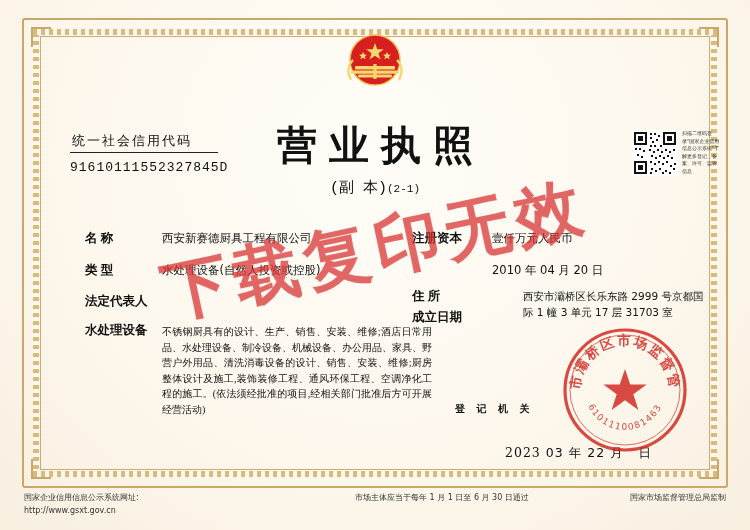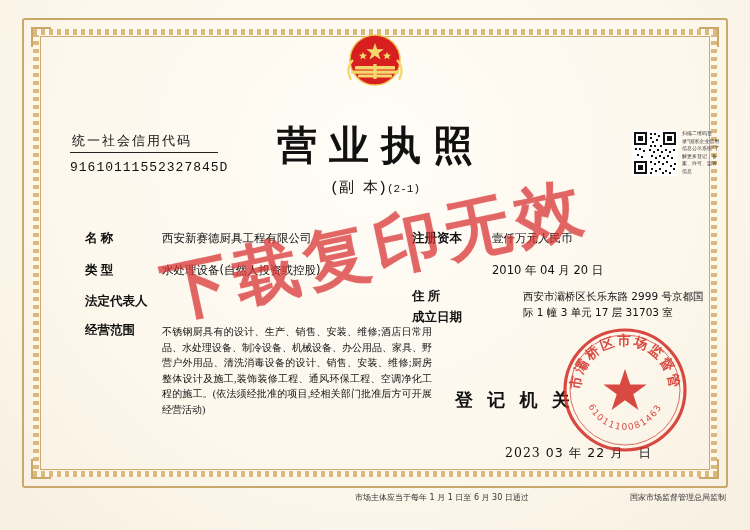--- a/index.html
+++ b/index.html
@@ -102,22 +102,22 @@
   }
   .addr-value{
     position:absolute;left:490px;top:288px;width:190px;
     font-size:10.5px;line-height:1.55;color:#111;
     font-family:"DejaVu Sans",sans-serif;
     margin-left:33px;
   }
 
   
   .registrar{
-    position:absolute;left:455px;top:388px;
-    font-size:18px;letter-spacing:4px;font-weight:bold;color:#111;
+    position:absolute;left:455px;top:402px;
+    font-size:10px;letter-spacing:4px;font-weight:bold;color:#111;
     font-family:"DejaVu Serif",serif;
   }
   .date-line{
     position:absolute;left:505px;top:445px;
     font-size:12.5px;color:#111;font-family:"DejaVu Serif",serif;
     letter-spacing:1px;
   }
   .date-line em{font-style:normal;font-family:"DejaVu Sans",sans-serif;padding:0 5px;}
 
   
@@ -253,21 +253,21 @@
   <div class="flabel" style="left:85px;top:262px;width:62px;">
     <span>类 型</span>
   </div>
   <div class="fvalue" style="left:162px;top:262px;width:260px;">水处理设备(自然人投资或控股)</div>
 
   <div class="flabel" style="left:85px;top:293px;width:78px;">
     <span>法定代表人</span>
   </div>
 
   <div class="flabel" style="left:85px;top:322px;width:70px;">
-    <span>经营范围</span>
+    <span>水处理设备</span>
   </div>
   <div class="scope-value">不锈钢厨具有的设计、生产、销售、安装、维修;酒店日常用品、水处理设备、制冷设备、机械设备、办公用品、家具、野营户外用品、清洗消毒设备的设计、销售、安装、维修;厨房整体设计及施工,装饰装修工程、通风环保工程、空调净化工程的施工。(依法须经批准的项目,经相关部门批准后方可开展经营活动)</div>
 
   <div class="flabel" style="left:412px;top:230px;width:70px;">
     <span>注册资本</span>
   </div>
   <div class="fvalue" style="left:492px;top:230px;width:190px;">壹仟万元人民币</div>
 
   <div class="flabel" style="left:412px;top:262px;width:70px;margin-top:47px;">
     <span>成立日期</span>
@@ -297,20 +297,24 @@
       <path id="sealArcB" d="M 65,65 m -40,0 a 40,40 0 1,0 80,0" fill="none"></path>
       <text font-family="DejaVu Sans, sans-serif" font-size="9" fill="#d0241c" letter-spacing="1.4">
         <textPath href="#sealArcB" startOffset="50%" text-anchor="middle">6101110081463</textPath>
       </text>
     </svg>
   </div>
 
   <div class="watermark">下载复印无效</div>
 
   <div class="footer">
+    <div class="fl">
+      <div>国家企业信用信息公示系统网址:</div>
+      <div>http://www.gsxt.gov.cn</div>
+    </div>
     <div class="fc">
       <div>市场主体应当于每年 1 月 1 日至 6 月 30 日通过</div>
     </div>
     <div class="fr">
       <div>国家市场监督管理总局监制</div>
     </div>
   </div>
 
 </div>
 

